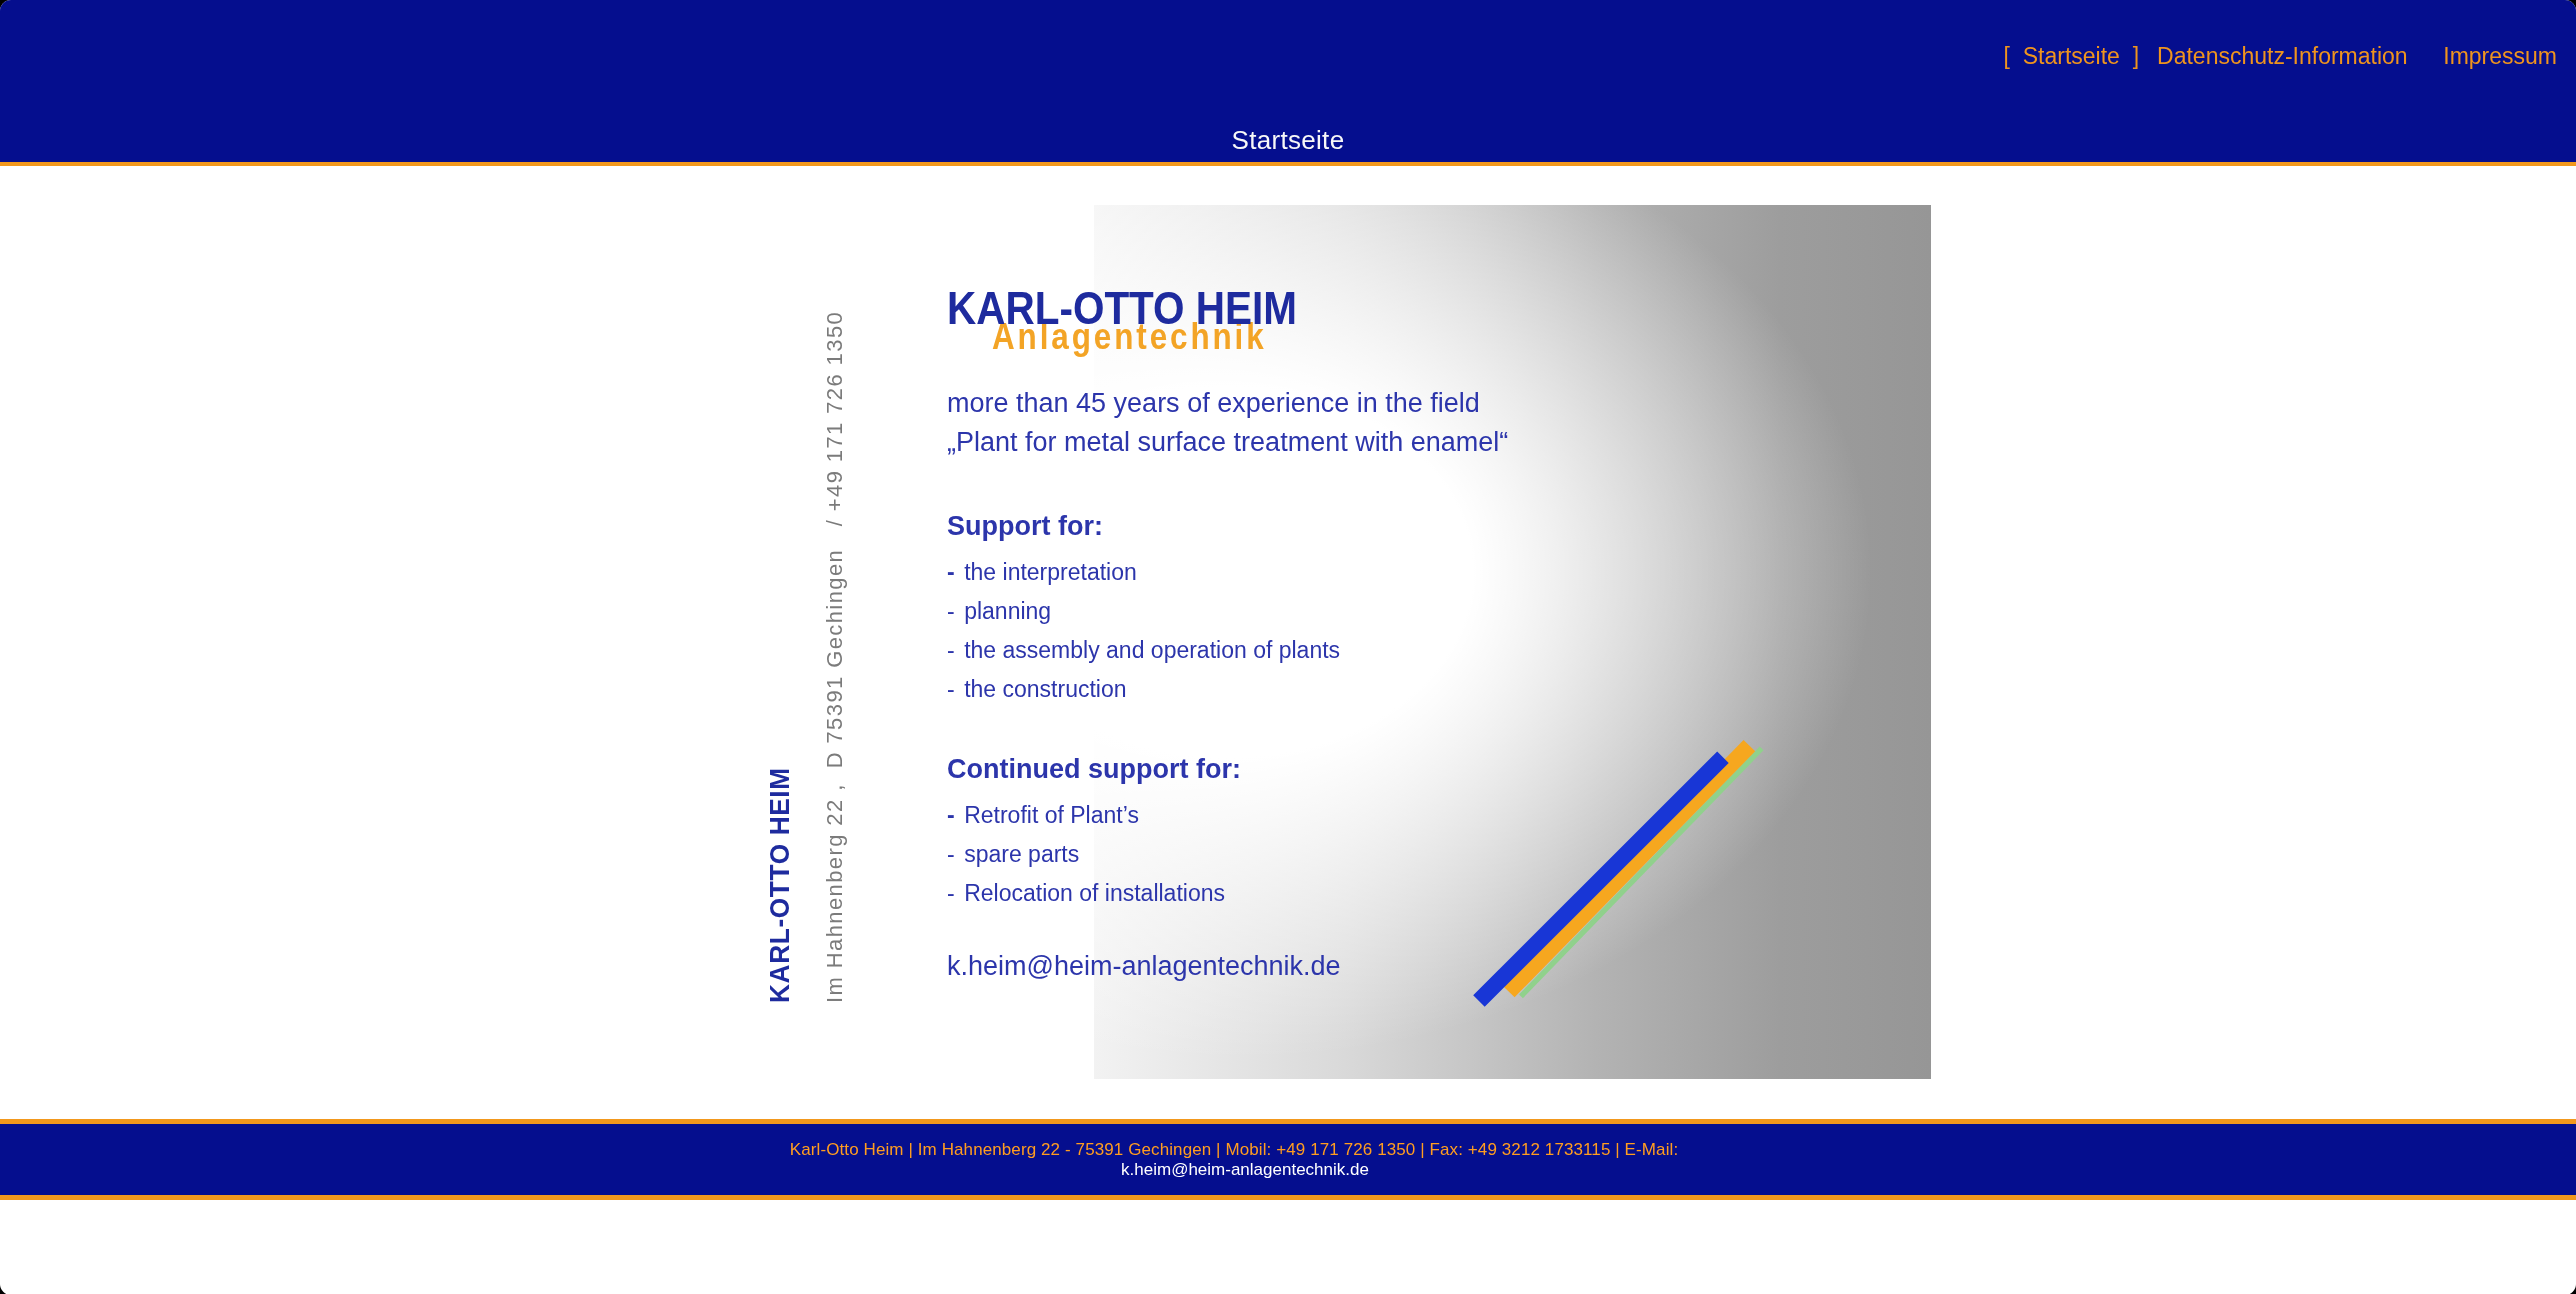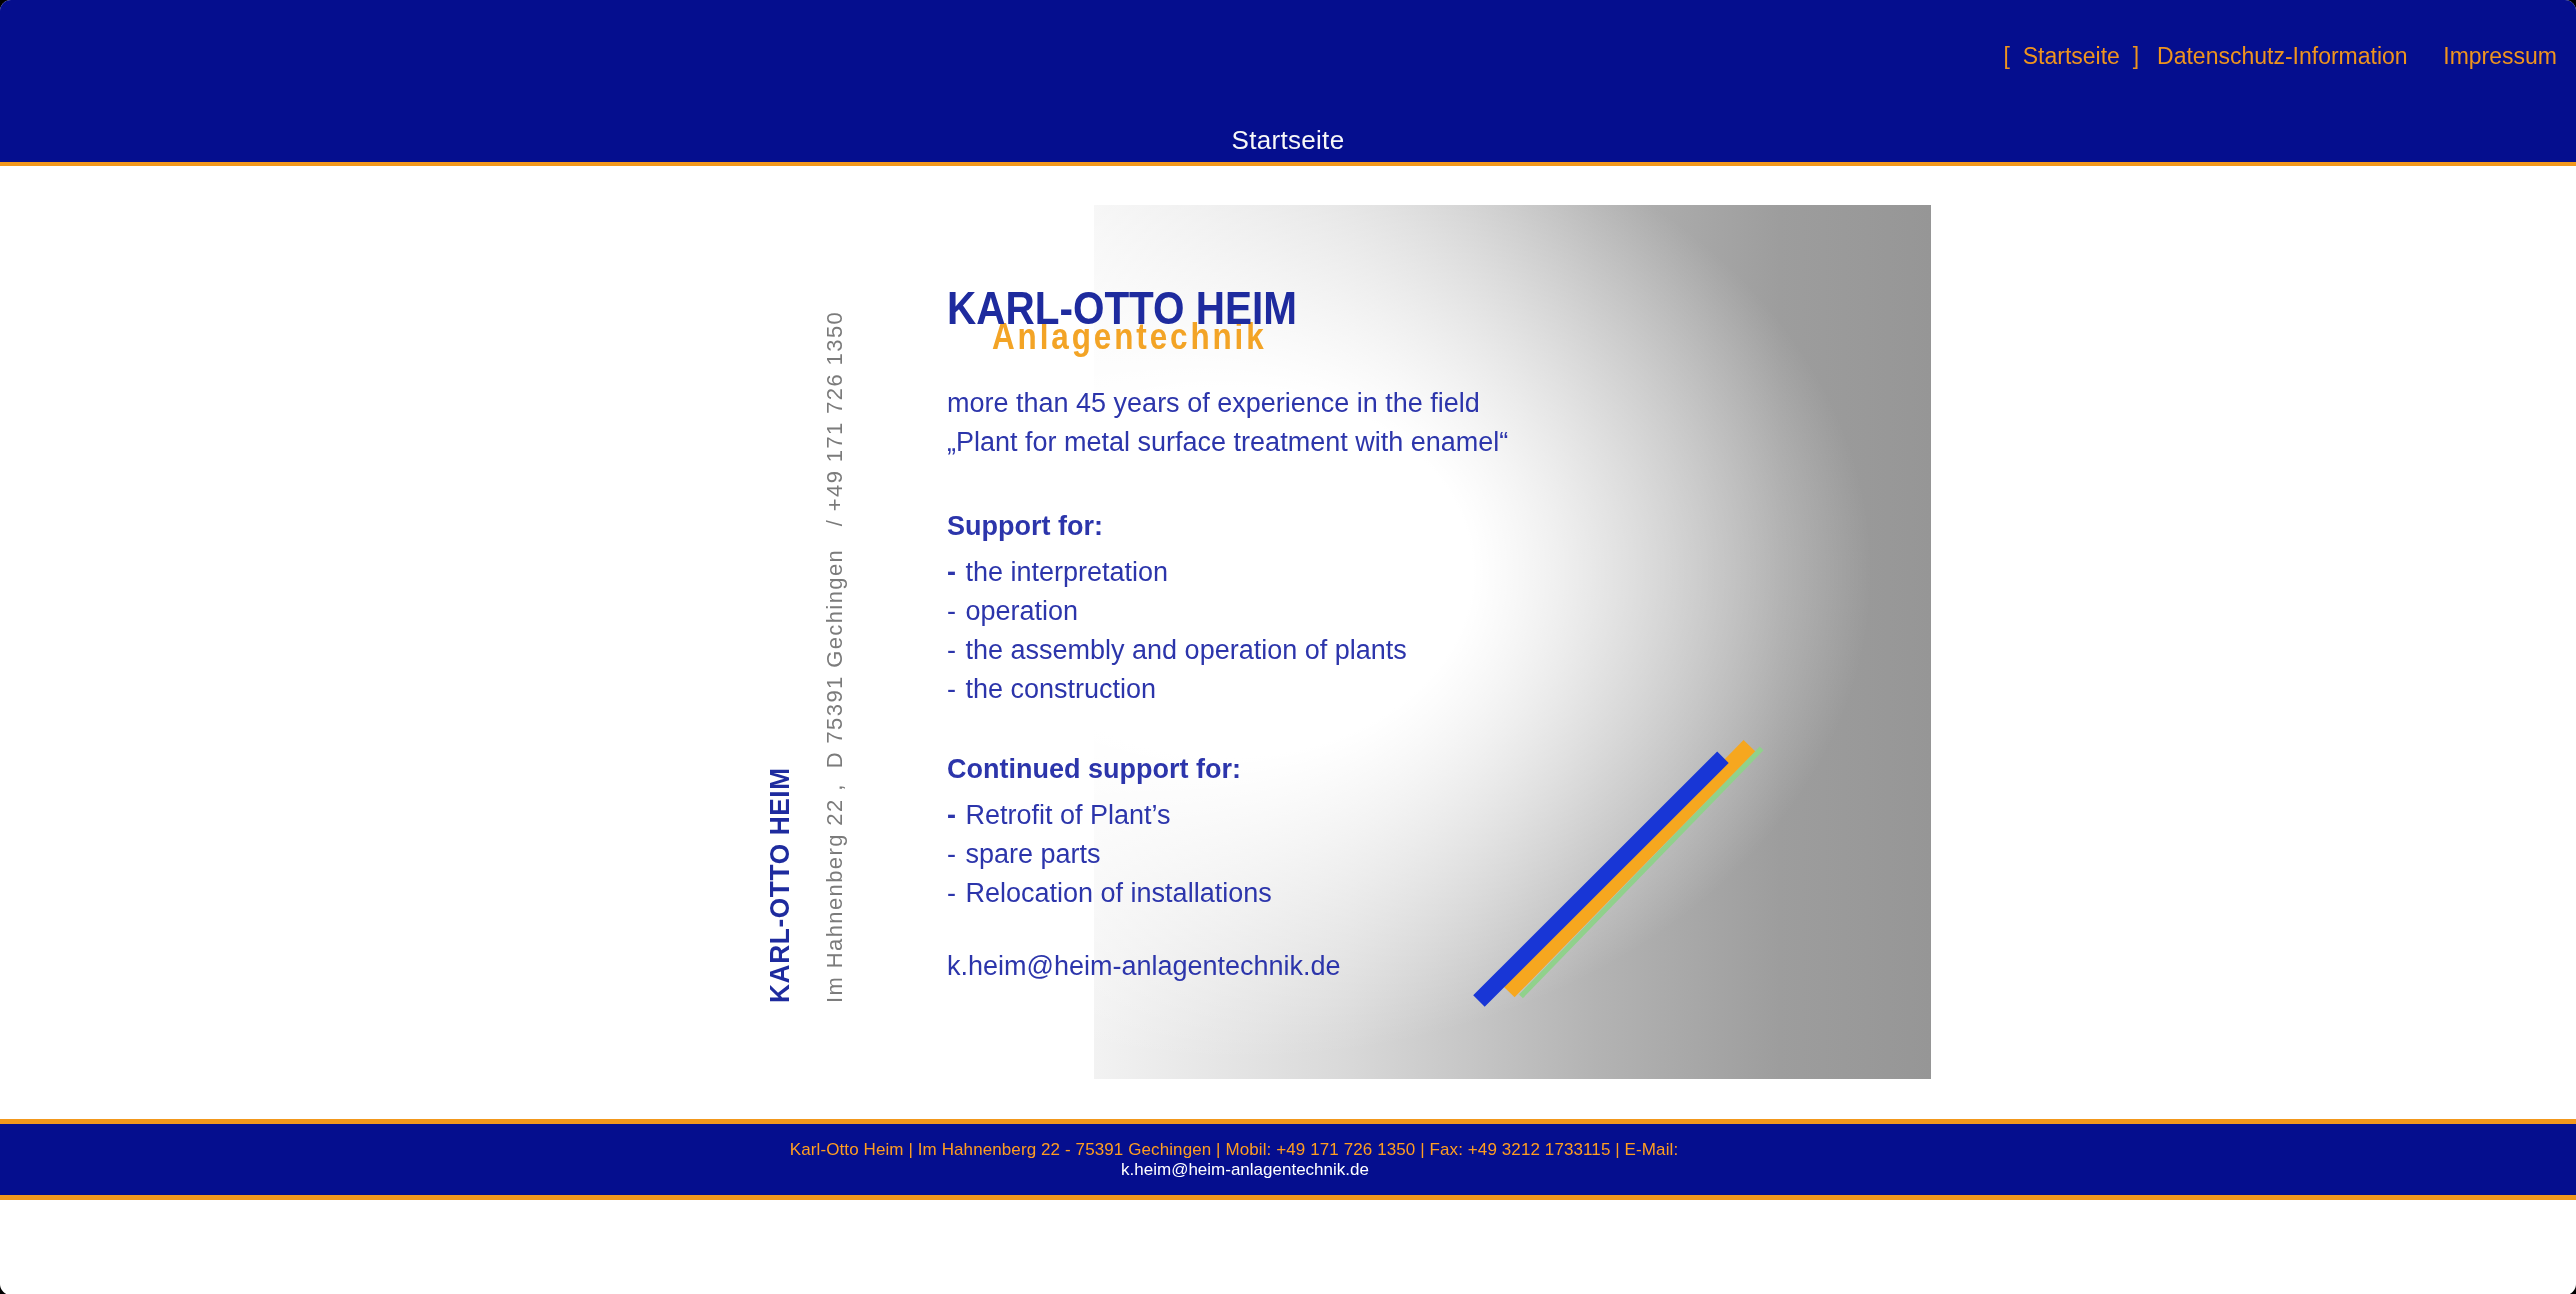--- a/index.html
+++ b/index.html
@@ -111,21 +111,21 @@
   .copy p.red{
     font-size:20.3px;color:var(--note-red);
     margin-top:9.5px;line-height:27px;
   }
   .copy h3{
     font-size:27px;font-weight:bold;color:var(--text-blue);
     margin-top:49px;margin-bottom:11px;line-height:31px;
   }
   .copy h3.cont{margin-top:45px;}
   .li{
-    font-size:27px;color:var(--text-blue);line-height:39px;
+    font-size:23px;color:var(--text-blue);line-height:39px;
     white-space:nowrap;
   }
   .li .dash{margin-right:9.5px;}
   .li.firstdash .dash{font-weight:bold;}
   .email{
     display:inline-block;margin-top:38px;
     font-size:27px;color:var(--text-blue);
     text-decoration:none;cursor:pointer;
   }
   
@@ -179,21 +179,21 @@
 
     <div class="copy">
       <p class="big">more than 45 years of experience in the field</p>
       <p class="big">„Plant for metal surface treatment with enamel“</p>
 
       <h3>Support for:</h3>
       <div class="li firstdash">
         <span class="dash">-</span><span>the interpretation</span>
       </div>
       <div class="li">
-        <span class="dash">-</span><span>operation</span>
+        <span class="dash">-</span><span>planning</span>
       </div>
       <div class="li">
         <span class="dash">-</span><span>the assembly and operation of plants</span>
       </div>
       <div class="li">
         <span class="dash">-</span><span>the construction</span>
       </div>
 
       <h3 class="cont">Continued support for:</h3>
       <div class="li firstdash">

